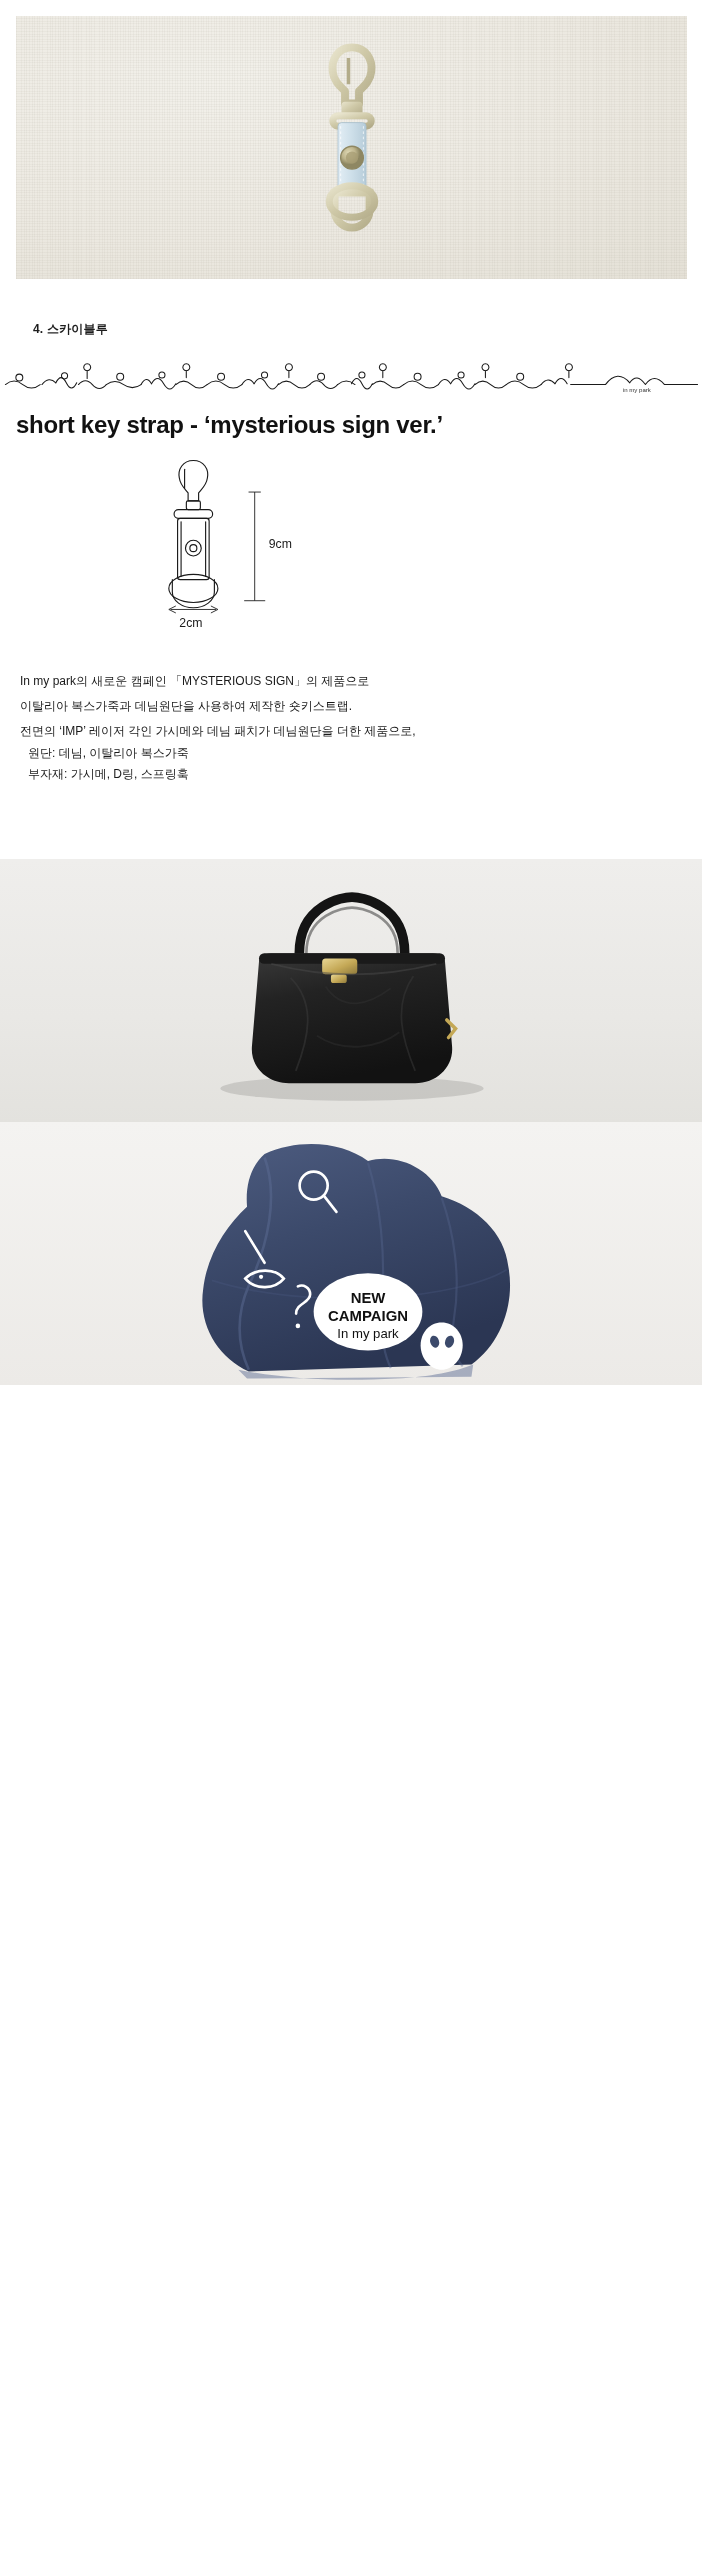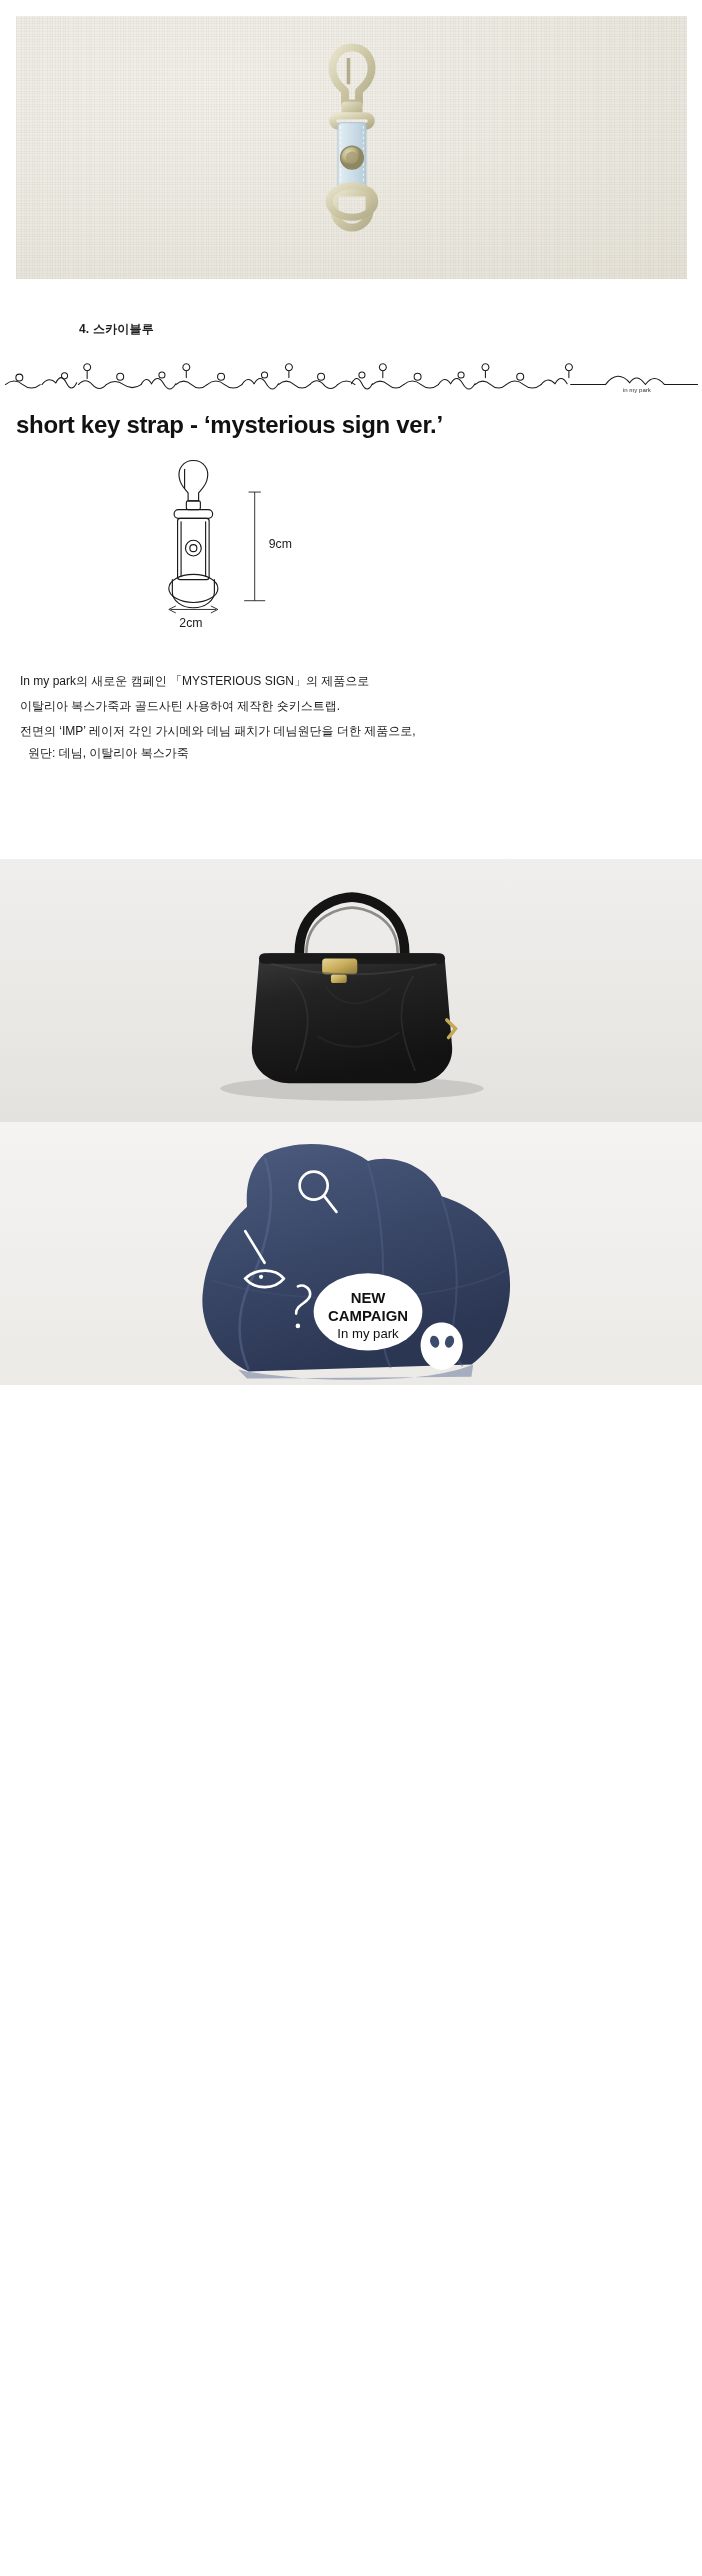--- a/index.html
+++ b/index.html
@@ -48,21 +48,20 @@
 
   
   .color-caption {
     position: absolute;
     left: 33px;
     top: 321px;
     font-size: 12px;
     font-weight: bold;
     letter-spacing: 0.2px;
     color: #1d1d1d;
-    margin-left: 46px;
   }
 
   
   .doodle-divider {
     position: absolute;
     left: 0;
     top: 355px;
     width: 703px;
     height: 40px;
   }
@@ -295,26 +294,27 @@
     <g stroke="#1a1a1a" stroke-width="1" fill="none">
       <line x1="64" y1="182" x2="116" y2="182"></line>
       <path d="M70 178 L62 182 L70 186"></path>
       <path d="M110 178 L118 182 L110 186"></path>
     </g>
     <text x="74" y="202" font-family="&quot;Liberation Sans&quot;, sans-serif" font-size="14" fill="#1a1a1a">2cm</text>
   </svg>
 
   <div class="desc-block">
     <p>In my park의 새로운 캠페인 「MYSTERIOUS SIGN」의 제품으로</p>
-    <p>이탈리아 복스가죽과 골드사틴 사용하여 제작한 숏키스트랩.</p>
+    <p>이탈리아 복스가죽과 데님원단을 사용하여 제작한 숏키스트랩.</p>
     <p>전면의 ‘IMP’ 레이저 각인 가시메와 데님 패치가 데님원단을 더한 제품으로,</p>
   </div>
 
   <div class="spec-block">
     <p>원단: 데님, 이탈리아 복스가죽</p>
+    <p>부자재: 가시메, D링, 스프링훅</p>
   </div>
 
 
   <div class="photo-bag">
     <svg class="bag-svg" width="369" height="237" viewBox="0 0 420 270">
       <defs>
         <linearGradient id="leather" x1="0" y1="0" x2="0.3" y2="1">
           <stop offset="0%" stop-color="#3a3a3a"></stop>
           <stop offset="35%" stop-color="#232323"></stop>
           <stop offset="100%" stop-color="#121212"></stop>

